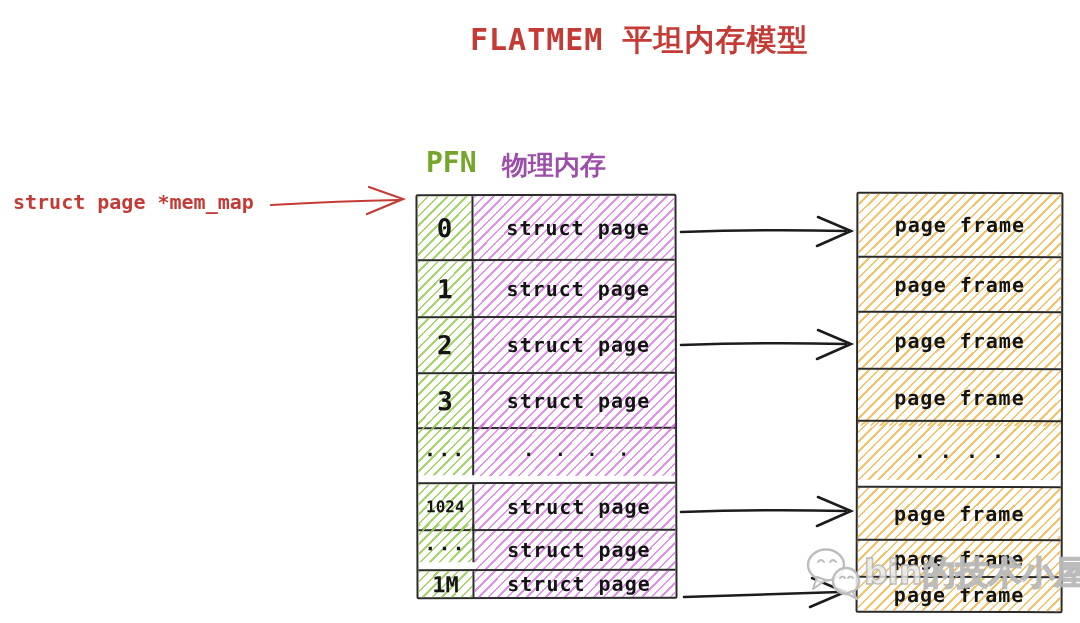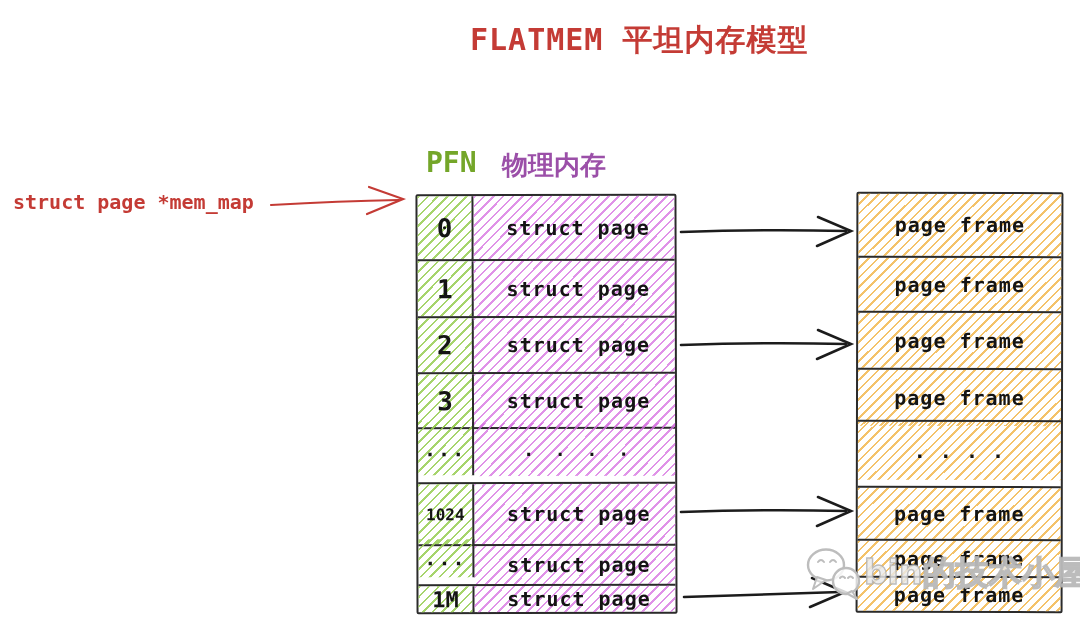--- a/index.html
+++ b/index.html
@@ -45,21 +45,21 @@
   .left-table{
     position:absolute;left:416px;top:194px;width:261px;
     border:2.5px solid #2b2b2b;border-radius:2px;
     display:flex;flex-direction:column;z-index:1;
     transform:rotate(-0.15deg);
   }
   .lrow{display:flex;flex-direction:row;}
   .lrow + .lrow{border-top:2px solid #2b2b2b;}
   .lrow:nth-child(1){height:63px}.lrow:nth-child(2){height:57px}
   .lrow:nth-child(3){height:56px}.lrow:nth-child(4){height:55px}
-  .lrow:nth-child(5){height:55px}.lrow:nth-child(6){height:62px}
+  .lrow:nth-child(5){height:55px}.lrow:nth-child(6){height:47px}
   .lrow:nth-child(7){height:40px}.lrow:nth-child(8){height:28px}
   .pfn-cell{
     width:56px;border-right:2.5px solid #2b2b2b;
     display:flex;align-items:center;justify-content:center;
     font-weight:bold;font-size:26px;color:#141414;
   }
   .sp-cell{
     flex:1;display:flex;align-items:center;justify-content:center;
     font-weight:bold;font-size:20px;color:#141414;letter-spacing:1px;padding-left:8px;
   }

